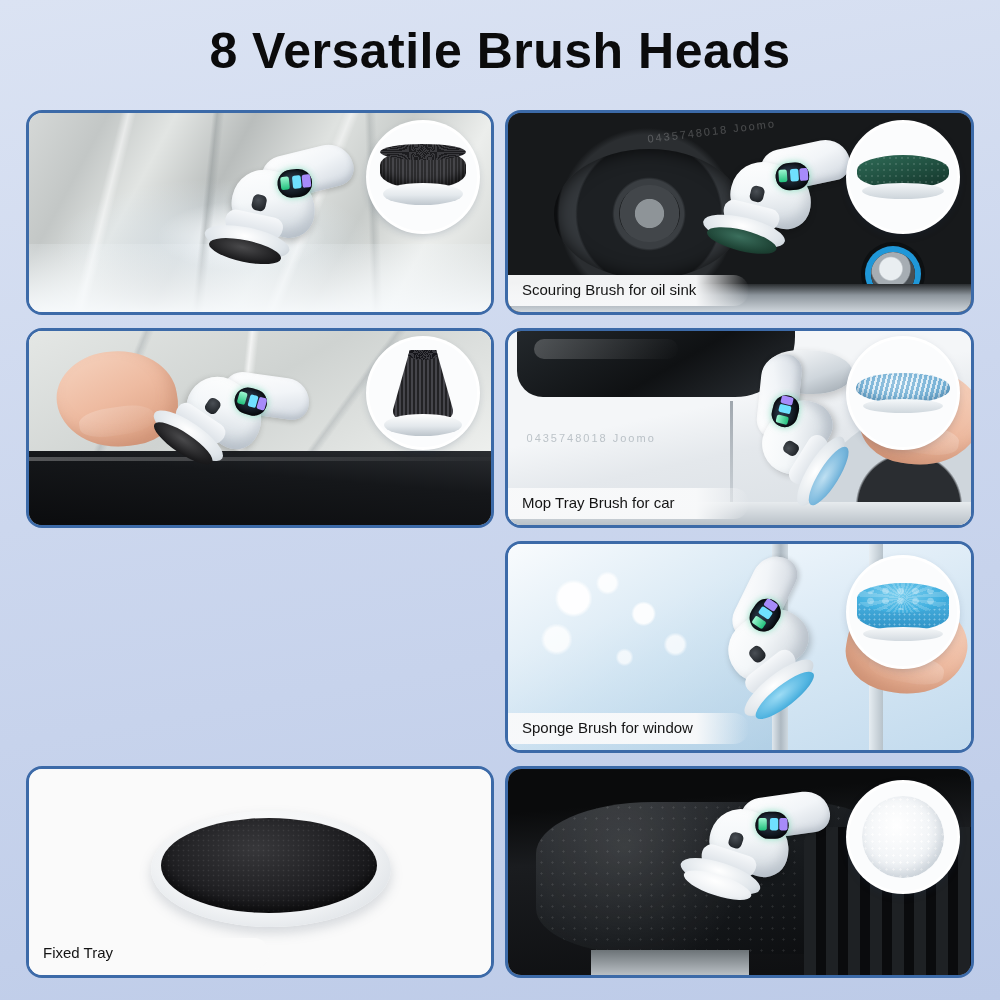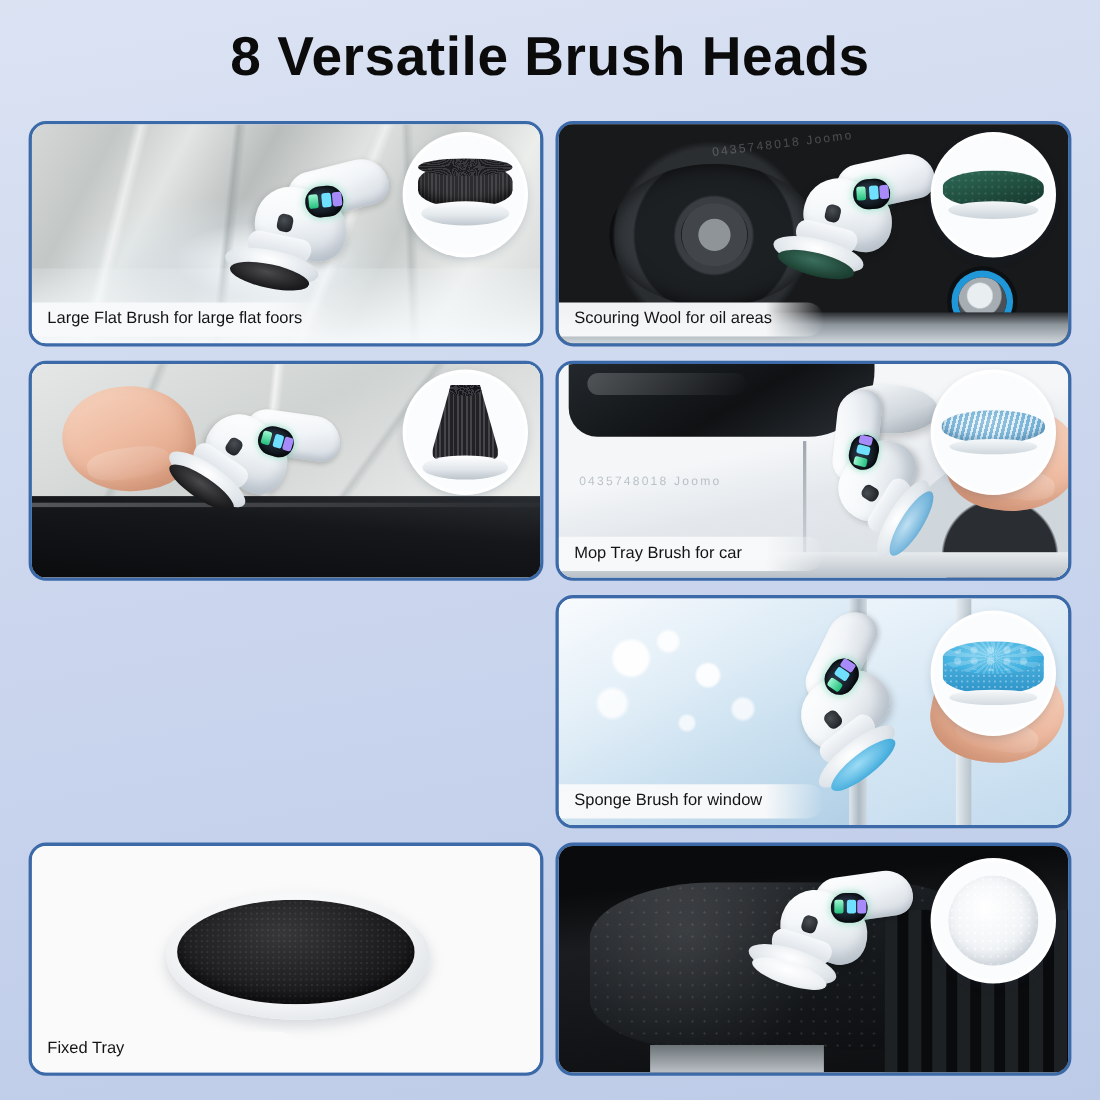--- a/index.html
+++ b/index.html
@@ -563,21 +563,20 @@
       <div class="pad pad-dark"></div>
     </div>
 
     <div class="inset inset-lg" style="right:14px; top:10px;">
       <div class="bh bh-flat">
         <div class="bristles"></div>
           <div class="base"></div>
       </div>
     </div>
 
-    <div class="caption">Large Flat Brush for large flat foors</div>
   </div>
 
   <div class="card col-r row-1">
     <div class="scene scene-stove">
       <div class="burner"></div>
       <div class="knob"></div>
       <div class="stove-edge"></div>
       <div class="wm">0435748018 Joomo</div>
     </div>
 
@@ -591,21 +590,21 @@
       <div class="pad pad-green"></div>
     </div>
 
     <div class="inset inset-lg" style="right:14px; top:10px;">
       <div class="bh bh-scour">
         <div class="pad"></div>
           <div class="base"></div>
       </div>
     </div>
 
-    <div class="caption">Scouring Wool for oil areas</div>
+    <div class="caption">Scouring Brush for oil sink</div>
   </div>
 
   <div class="card col-l row-2">
     <div class="scene scene-tile">
       <div class="counter"></div>
     </div>
 
     <div class="hand" style="left:28px; top:20px; transform:rotate(-8deg);"></div>
 
     <div class="device" style="left:130px; top:30px; transform:rotate(34deg) scale(1.02);">

